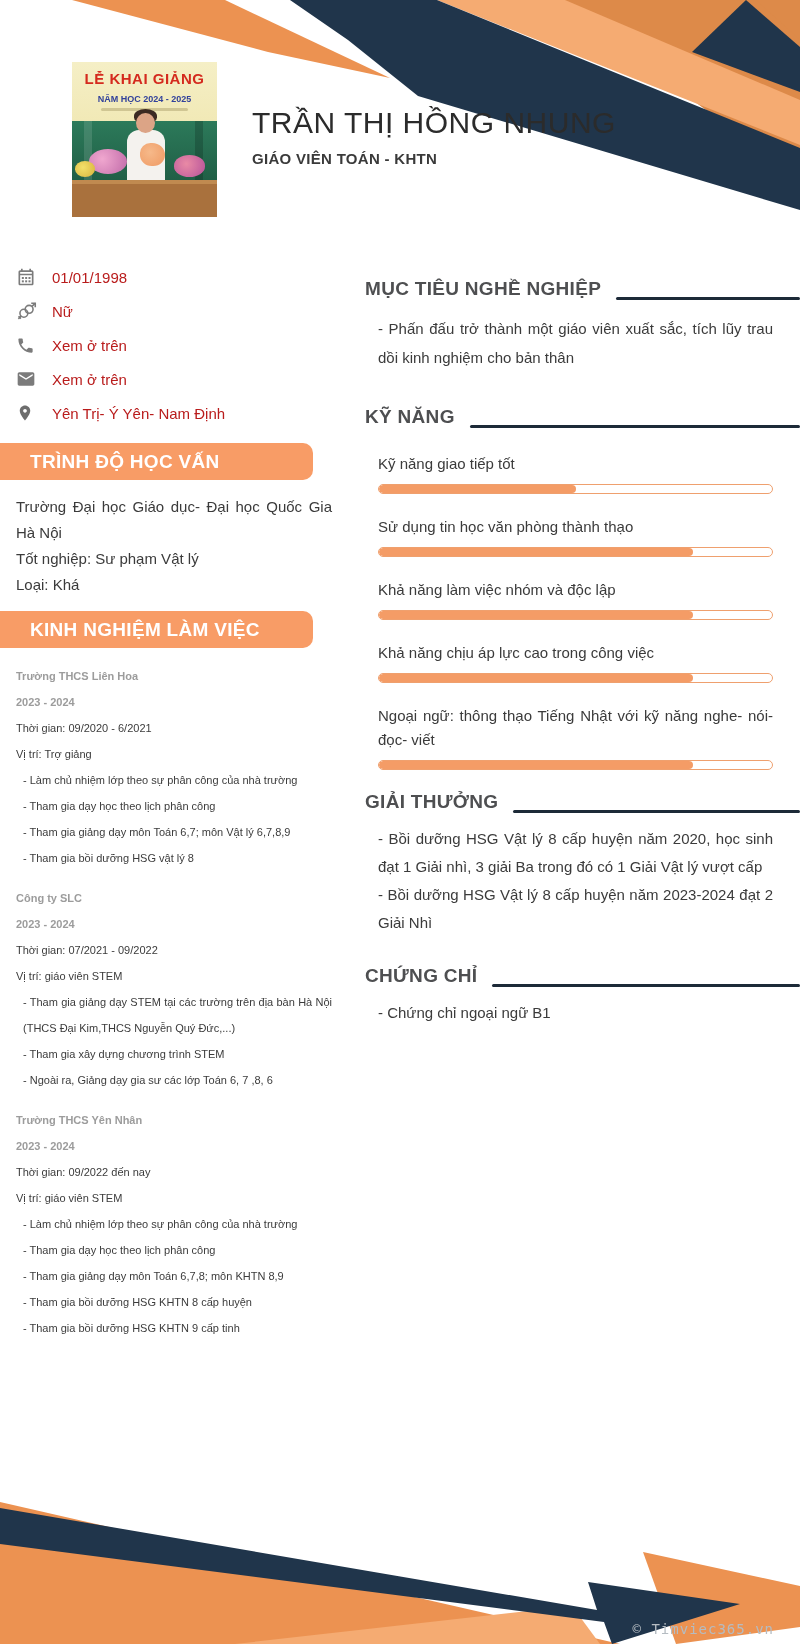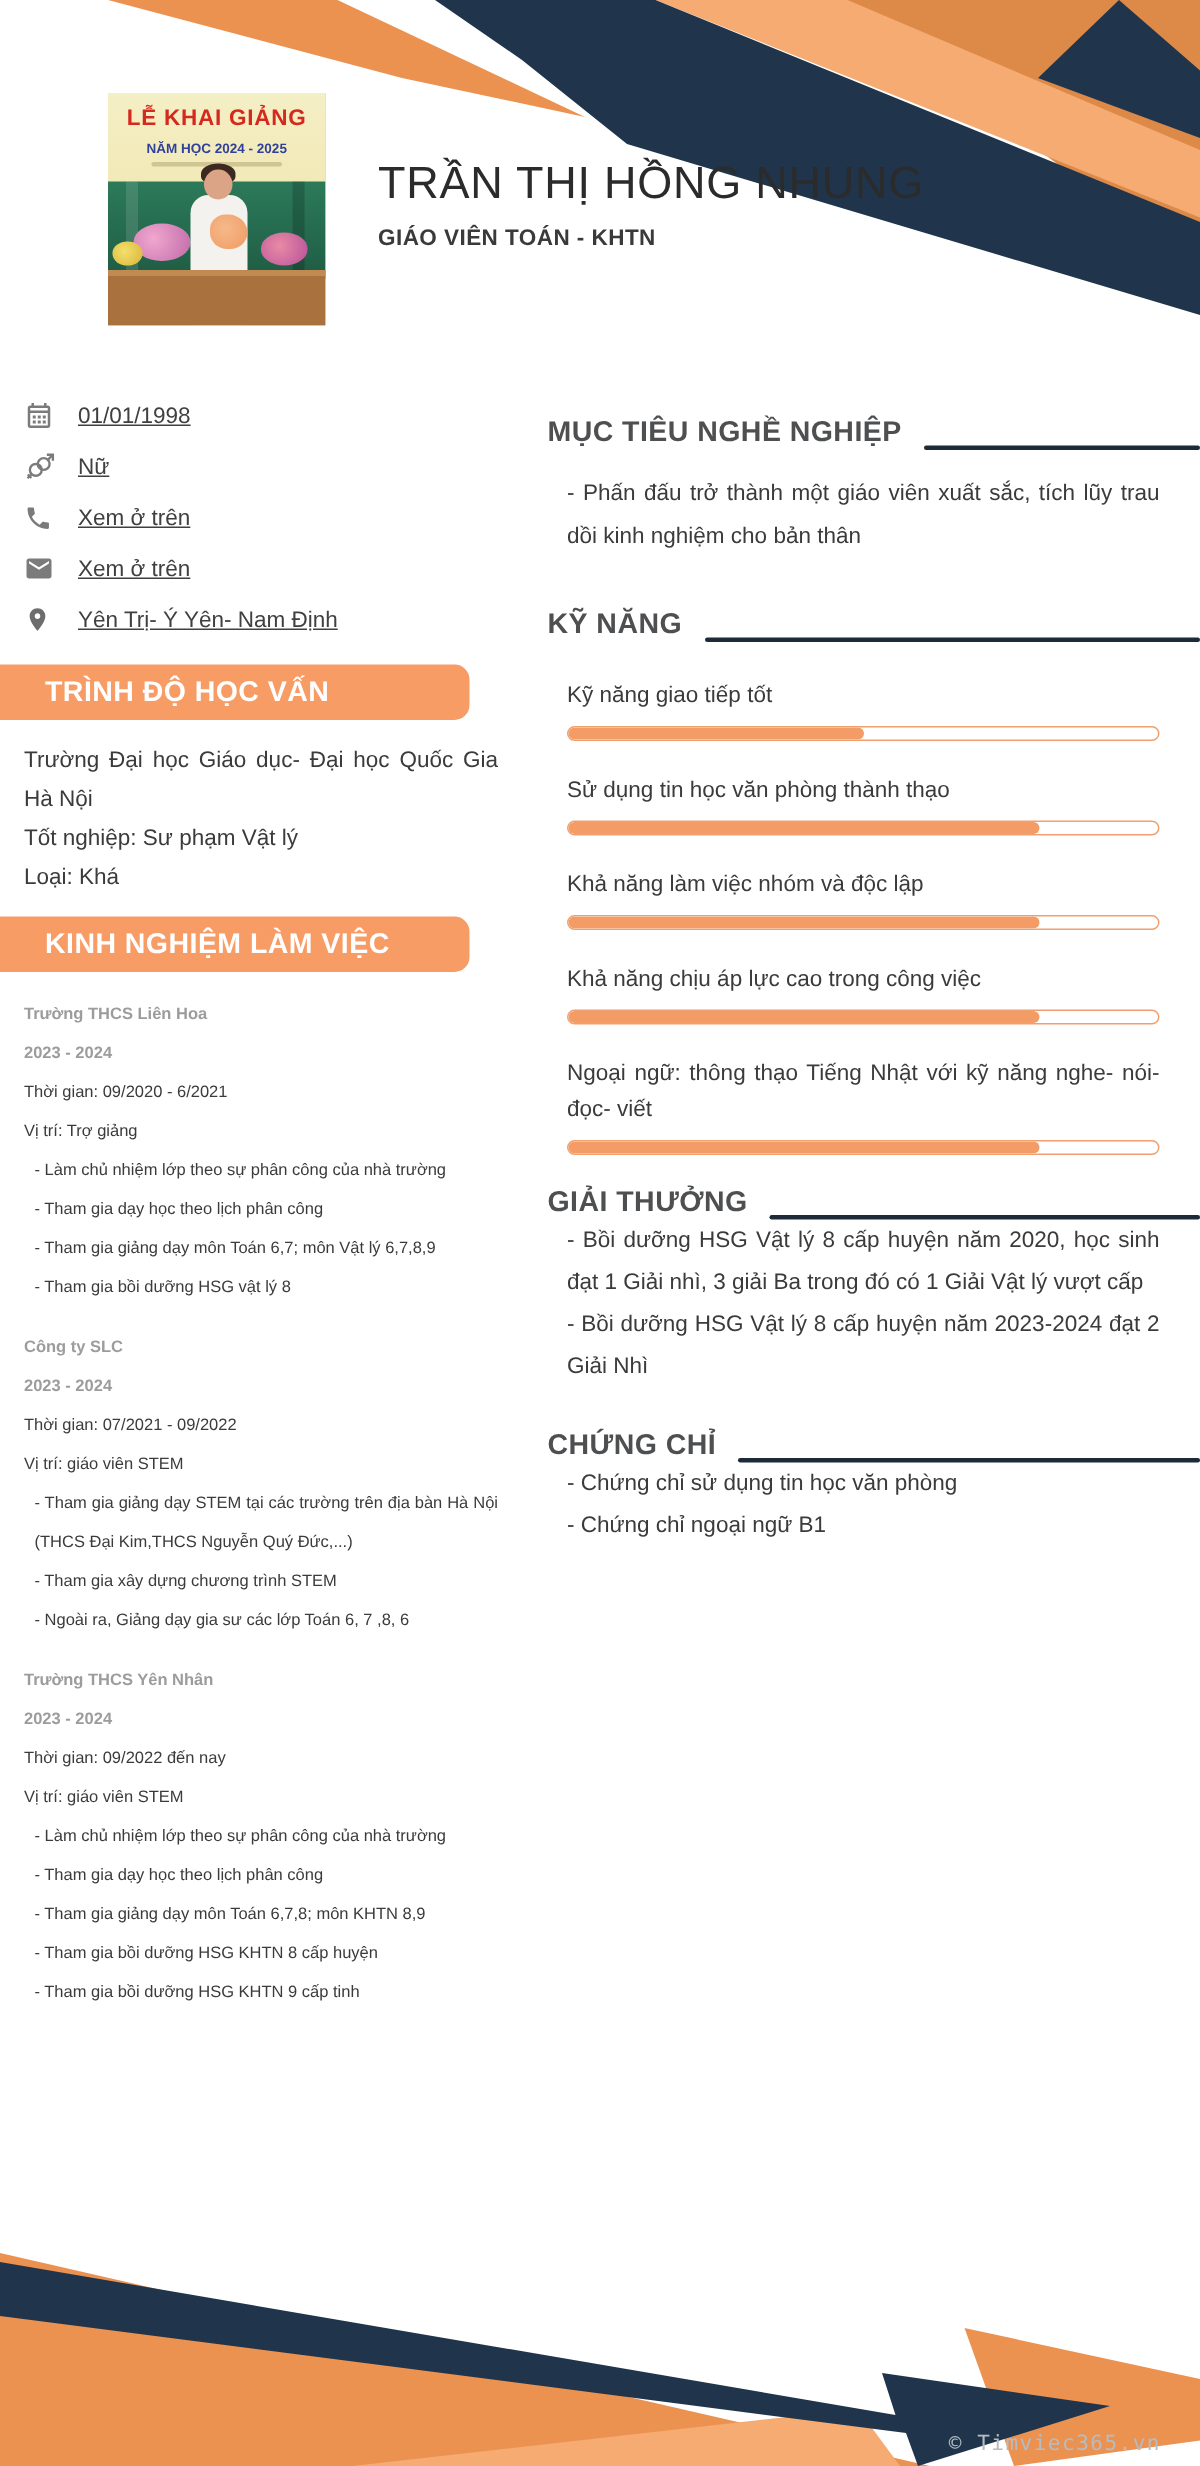--- a/index.html
+++ b/index.html
@@ -48,21 +48,21 @@
   
   .name{position:absolute;left:252px;top:106px;font-size:30px;font-weight:500;color:#2b2b2b;letter-spacing:.5px;white-space:nowrap;}
   .job-title{position:absolute;left:252px;top:150px;font-size:15px;font-weight:bold;color:#3a3a3a;letter-spacing:.3px;white-space:nowrap;}
 
   
   .left-col{position:absolute;left:0;top:260px;width:348px;}
   .info-list{padding-left:16px;}
   .info-row{display:flex;align-items:center;height:34px;}
   .info-icon{width:24px;display:flex;align-items:center;justify-content:flex-start;flex:0 0 24px;}
   .info-icon svg{display:block;}
-  .info-value{margin-left:12px;font-size:15px;color:#404040;text-decoration:underline;}
+  .info-value{margin-left:12px;font-size:15px;color:#b91c1c;}
   .banner-head{
     margin-top:13px;width:313px;height:37px;background:var(--banner);
     border-radius:0 10px 10px 0;color:#fff;font-size:19px;font-weight:bold;
     display:flex;align-items:center;padding-left:30px;letter-spacing:.3px;
   }
   .edu-body{padding:14px 16px 0 16px;font-size:15px;line-height:26px;}
   .edu-line{text-align:justify;}
   .jobs{padding:15px 16px 0 16px;font-size:11px;line-height:26px;}
   .job{margin-bottom:14px;}
   .job-company,.job-period{font-weight:bold;color:var(--gray-label);}
@@ -77,21 +77,21 @@
   .r-body{margin-left:13px;width:395px;}
   .objective .r-body{margin-top:14px;font-size:15px;line-height:29px;}
   .r-par{text-align:justify;}
   .skills-sec{margin-top:34px;}
   .skills-list{margin-top:24px;}
   .skill{margin-bottom:21px;}
   .skill-label{font-size:15px;line-height:24px;margin-bottom:8px;text-align:justify;}
   .skill-track{height:10px;border:1px solid var(--bar-border);border-radius:6px;background:#fff;position:relative;overflow:hidden;}
   .skill-fill{height:100%;background:var(--bar-fill);border-radius:6px;}
   .awards-sec{margin-top:12px;}
-  .awards-sec .r-body,.certs-sec .r-body{font-size:15px;line-height:28px;}
+  .awards-sec .r-body,.certs-sec .r-body{margin-top:12px;font-size:15px;line-height:28px;}
   .certs-sec{margin-top:28px;}
 
   
   .watermark{
     position:absolute;right:26px;bottom:7px;
     font-family:"DejaVu Sans Mono", monospace;font-size:14px;color:#b5bcc2;letter-spacing:1px;
   }
 </style>
 </head>
 <body>
@@ -286,21 +286,20 @@
           <div class="r-par">- Bồi dưỡng HSG Vật lý 8 cấp huyện năm 2023-2024 đạt 2 Giải Nhì</div>
         </div>
     </div>
 
     <div class="certs-sec">
       <div class="sec-head">
         <span class="sec-title">CHỨNG CHỈ</span>
         <span class="sec-rule"></span>
       </div>
       <div class="r-body" id="certs-lines">
-          <div class="r-par">- Chứng chỉ sử dụng tin học văn phòng</div>
           <div class="r-par">- Chứng chỉ ngoại ngữ B1</div>
         </div>
     </div>
 
   </div>
 
   <svg class="decor decor-bottom" width="800" height="150" viewBox="0 0 800 150">
     <polygon class="p-orange" points="0,8 620,150 0,150"></polygon>
     <polygon class="p-orange-light" points="235,150 600,150 572,112"></polygon>
     <polygon class="p-orange" points="643,58 800,92 800,133 676,150"></polygon>

